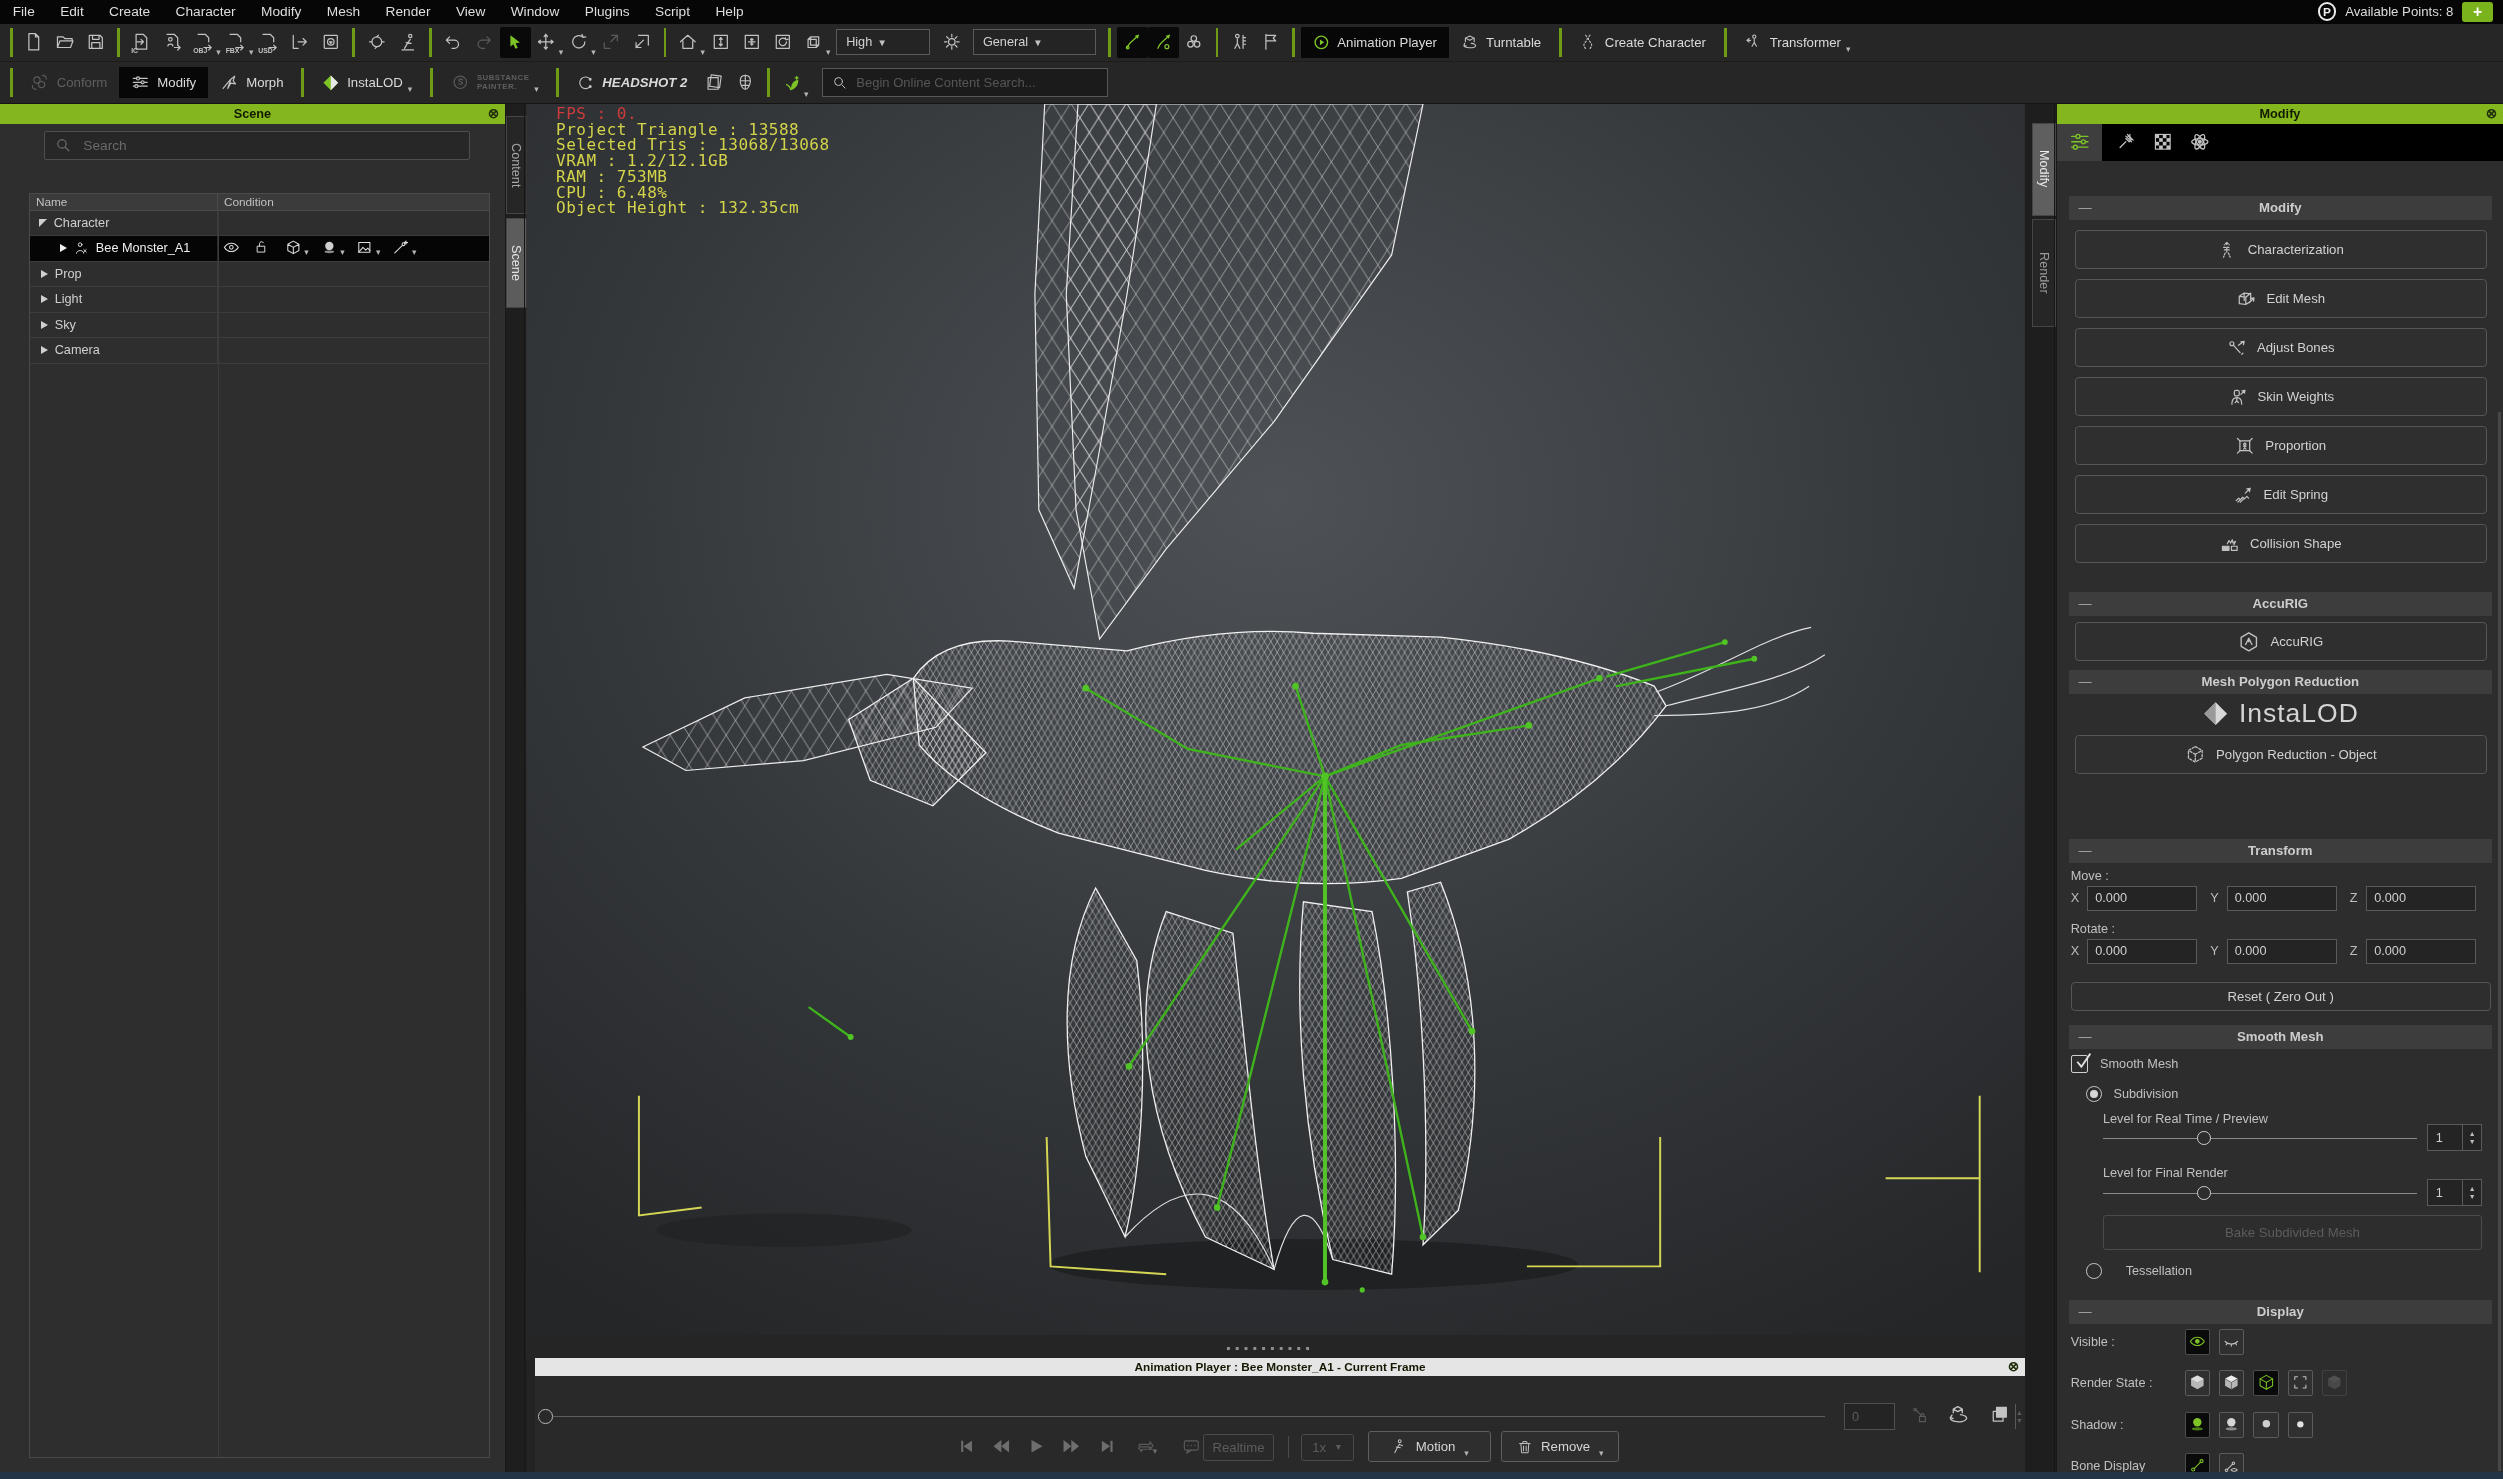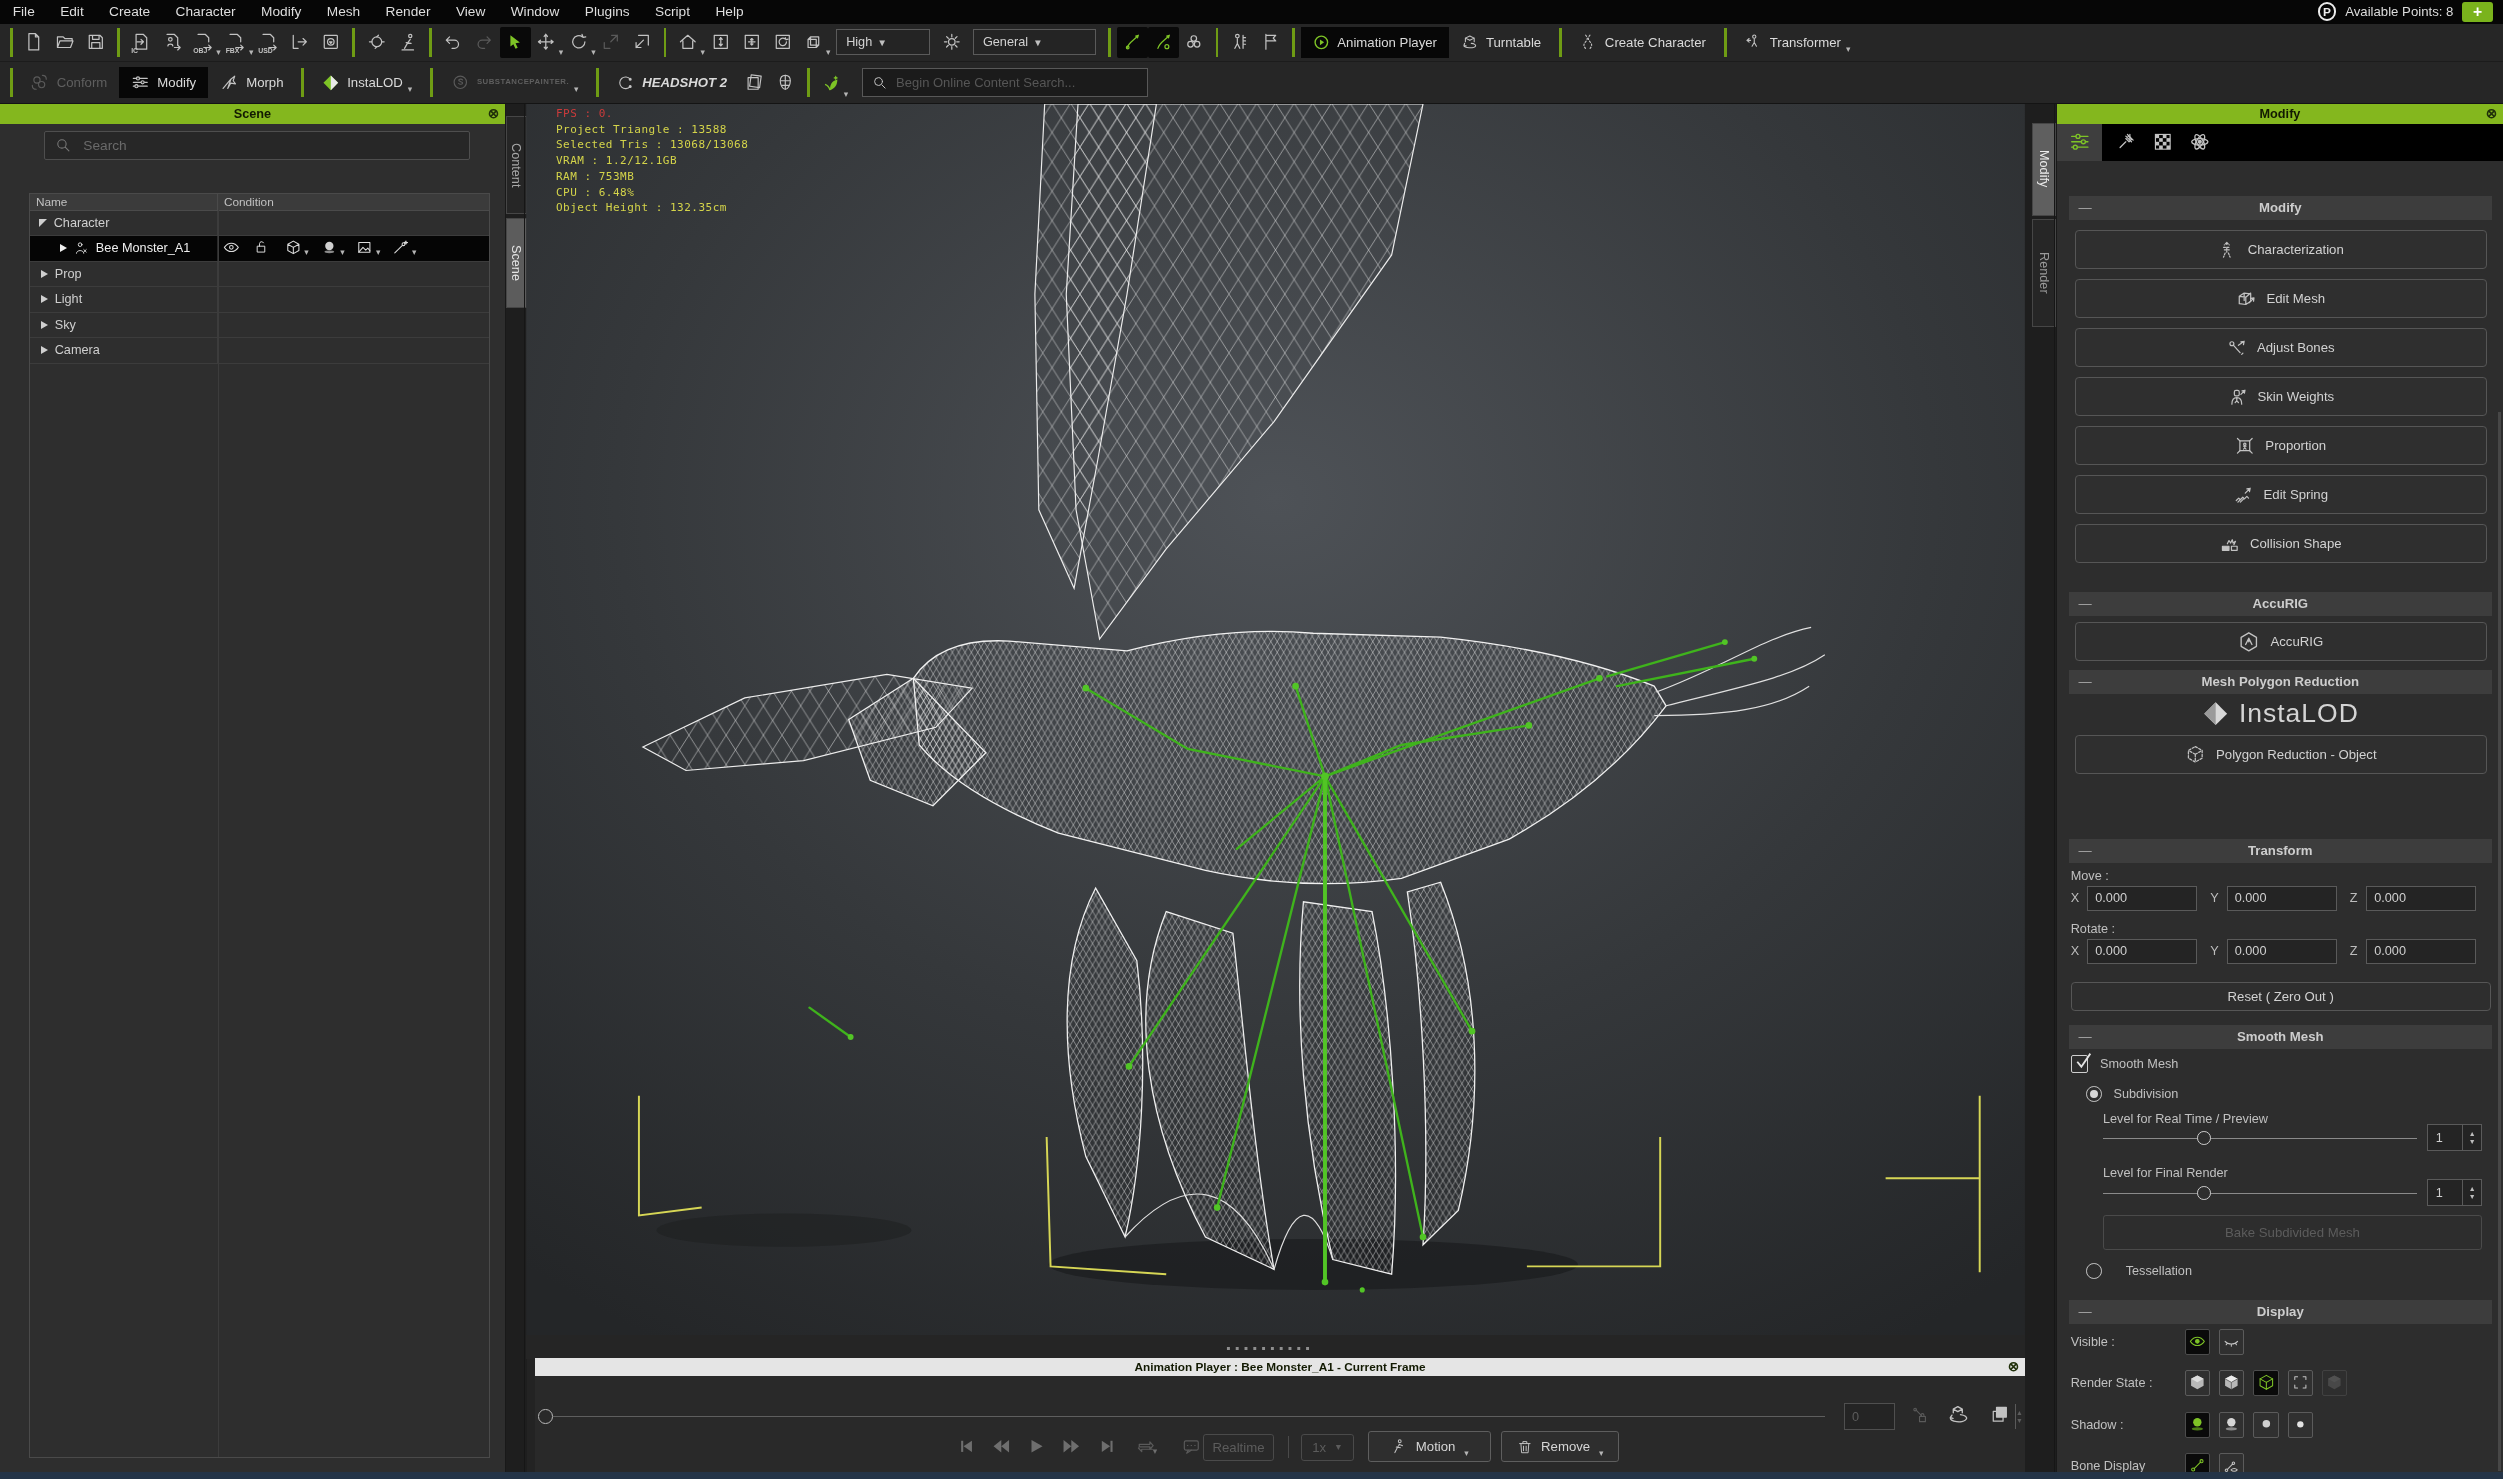--- a/index.html
+++ b/index.html
@@ -22,21 +22,21 @@
 .tsep{width:2.9px;height:29px;background:#6f9c14;margin:0 5.9px;flex:none}
 .tbtn{width:31px;height:31px;display:flex;align-items:center;justify-content:center;border-radius:2px;flex:none;position:relative}
 .tbtn.active{background:#090909}
 .caret{font-size:8.8px;color:#b5b5b5;margin-left:-2.9px;align-self:flex-end;padding-bottom:3.9px}
 .mini-label{position:absolute;bottom:3.9px;left:4.9px;font-size:6.9px;font-weight:bold;color:#c2c2c2;letter-spacing:0}
 .select{height:25.5px;background:#242424;border:1px solid #5a5a5a;display:flex;align-items:center;padding:0 8.8px;gap:5px;font-size:12.7px;color:#d2d2d2;margin:0 5.9px}
 .select .sel-caret{font-size:9.8px;color:#c0c0c0}
 .text-btn{display:flex;align-items:center;gap:7.8px;padding:0 11.8px;height:31px;font-size:13.2px;color:#dadada;flex:none}
 .text-btn.active{background:#070707}
 .text-btn.disabled{color:#5f5f5f}
-.two-line{display:flex;flex-direction:row;font-size:7.8px;font-weight:bold;color:#5f5f5f;line-height:8.8px;letter-spacing:0.5px}
+.two-line{display:flex;flex-direction:column;font-size:7.8px;font-weight:bold;color:#5f5f5f;line-height:8.8px;letter-spacing:0.5px}
 #search-box2{width:286px;height:29px;background:#1b1b1b;border:1px solid #585858;display:flex;align-items:center;padding:0 8.8px;gap:8.8px;margin-left:13.7px}
 #search-box2 input{flex:1;background:transparent;border:none;outline:none;color:#fdba74;font-size:13px;font-family:"Liberation Sans",sans-serif}
 #search-box2 input::placeholder{color:#565656}
 
 .panel-header{height:19.6px;background:#84b71e;display:flex;align-items:center;justify-content:center;position:relative;font-weight:bold;font-size:12.7px;color:#121a02}
 .panel-close{position:absolute;right:5.9px;top:1px;color:#20300a;font-size:13.7px;line-height:17.6px}
 
 #scene-panel{position:absolute;left:0;top:104px;width:506px;height:1368px;background:#2e2e2e;border-right:1px solid #191919}
 #scene-search{position:absolute;left:44px;top:26.5px;width:426px;height:29px;background:#272727;border:1px solid #4e4e4e;border-radius:2px;display:flex;align-items:center;gap:11.8px;padding:0 9.8px;color:#6a6a6a;font-size:13.7px}
 #scene-table{position:absolute;left:29px;top:89px;width:461px;height:1265px;border:1px solid #4a4a4a}
@@ -50,21 +50,21 @@
 .tree-row.selected .name{border-right-color:#2a2a2a}
 .tri-c{width:0;height:0;border-top:8.8px solid #cfcfcf;border-right:8.8px solid transparent;margin-left:8.8px}
 .tri-r{width:0;height:0;border-left:7.8px solid #cfcfcf;border-top:4.9px solid transparent;border-bottom:4.9px solid transparent;margin-left:10.8px}
 .col-div{position:absolute;left:188px;top:0;bottom:0;width:1px;background:#3c3c3c}
 
 .vstrip{position:absolute;top:104px;width:20.6px;background:#1e1e1e}
 .vtab{writing-mode:vertical-rl;display:flex;align-items:center;justify-content:center;font-size:12.7px;border:1px solid #464646;position:absolute;left:0;width:20.6px}
 #vtabs-right .vtab{width:24.5px}
 
 #viewport{position:absolute;left:526px;top:104px;width:1499px;height:1231px}
-#stats{position:absolute;left:556px;top:106px;font-family:"DejaVu Sans Mono",monospace;font-size:11px;line-height:15.7px;letter-spacing:0.5px}
+#stats{position:absolute;left:556px;top:106px;font-family:"DejaVu Sans Mono",monospace;font-size:16px;line-height:15.7px;letter-spacing:0.5px}
 #stats .red{color:#cc3b3b}
 #stats .yel{color:#d4d44a}
 #grip-strip{position:absolute;left:526px;top:1335px;width:1499px;height:23.5px;background:#252525}
 #grip-dots{position:absolute;left:698px;top:10.8px;width:90px;height:4.9px;background-image:radial-gradient(circle,#8f8f8f 1.4px,transparent 1.6px);background-size:8.8px 4.9px}
 
 #right-panel{position:absolute;left:2056px;top:104px;width:447px;height:1368px;background:#2d2d2d;border-left:1px solid #191919}
 #rp-tabs{position:absolute;left:0;top:19.6px;width:447px;height:37px;background:#000}
 .rp-tab{position:absolute;top:0;height:37px;display:flex;align-items:center;justify-content:center}
 .sec-head{position:absolute;left:11.8px;width:423px;height:23.5px;background:#3d3d3d;display:flex;align-items:center;justify-content:center;font-weight:bold;font-size:13.2px;color:#cdcdcd}
 .sec-head .dash{position:absolute;left:9.8px;color:#aaa;font-weight:normal}

